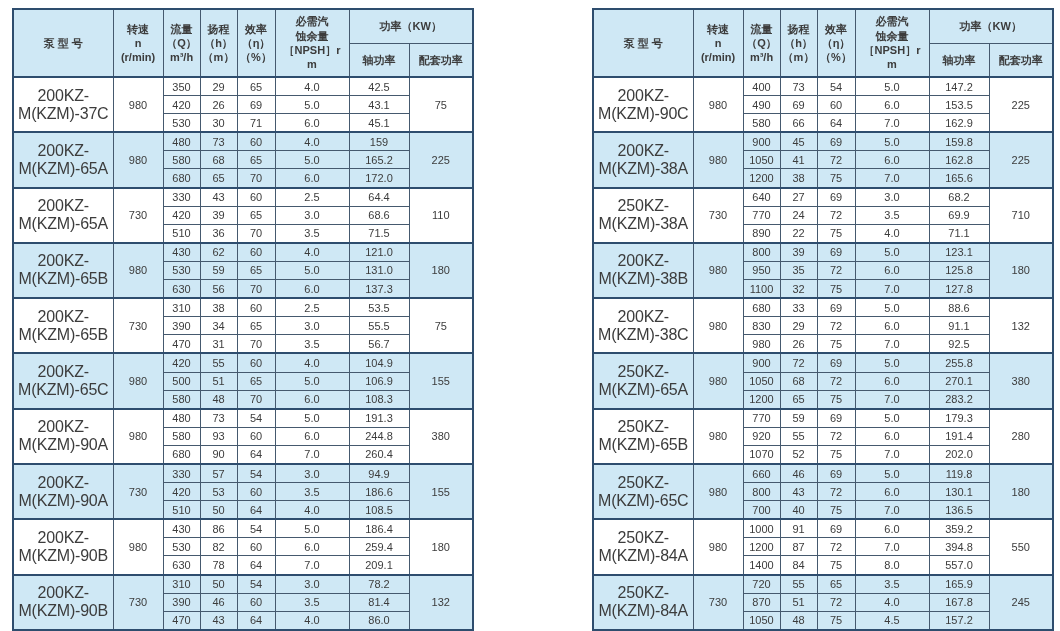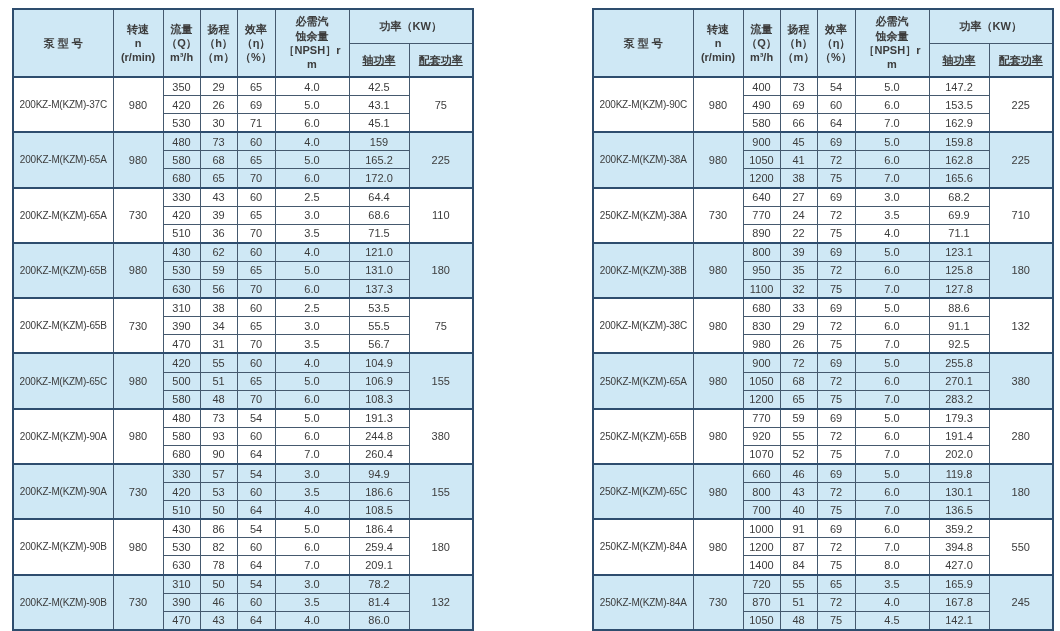--- a/index.html
+++ b/index.html
@@ -34,29 +34,29 @@
     overflow:hidden;
   }
   table.spec thead th {
     background:#cfe8f5;
     font-weight:bold;
     font-size:11px;
     line-height:1.3;
     white-space:pre-line;
   }
   table.spec thead tr.h1 th { height:33px; }
-  table.spec thead tr.h2 th { height:32px;text-decoration:underline; }
+  table.spec thead tr.h2 th { height:32px; }
   table.spec tbody td {
     height:17.1px;
     font-size:11px;
     background:#ffffff;
   }
   table.spec tbody tr.hl td { background:#cfe8f5; }
   table.spec tbody td.model-cell {
-    font-size:10px;
+    font-size:16px;
     letter-spacing:-0.2px;
   }
   table.spec tbody tr.gstart td { border-top:2px solid #2e4d6e; }
 </style>
 </head>
 <body>
 
 <div class="canvas">
   <div class="pump-table left">
       <table class="spec">
@@ -586,21 +586,21 @@
             <td>87</td>
             <td>72</td>
             <td>7.0</td>
             <td>394.8</td>
           </tr>
           <tr class="">
             <td>1400</td>
             <td>84</td>
             <td>75</td>
             <td>8.0</td>
-            <td>427.0</td>
+            <td>557.0</td>
           </tr>
           <tr class="hl gstart">
             <td class="model-cell" rowspan="3">250KZ-M(KZM)-84A</td>
             <td rowspan="3">730</td>
             <td>720</td>
             <td>55</td>
             <td>65</td>
             <td>3.5</td>
             <td>165.9</td>
             <td rowspan="3">245</td>
@@ -610,18 +610,18 @@
             <td>51</td>
             <td>72</td>
             <td>4.0</td>
             <td>167.8</td>
           </tr>
           <tr class="hl">
             <td>1050</td>
             <td>48</td>
             <td>75</td>
             <td>4.5</td>
-            <td>142.1</td>
+            <td>157.2</td>
           </tr>
         </tbody>
       </table>
     </div>
 </div>
 
 </body></html>

